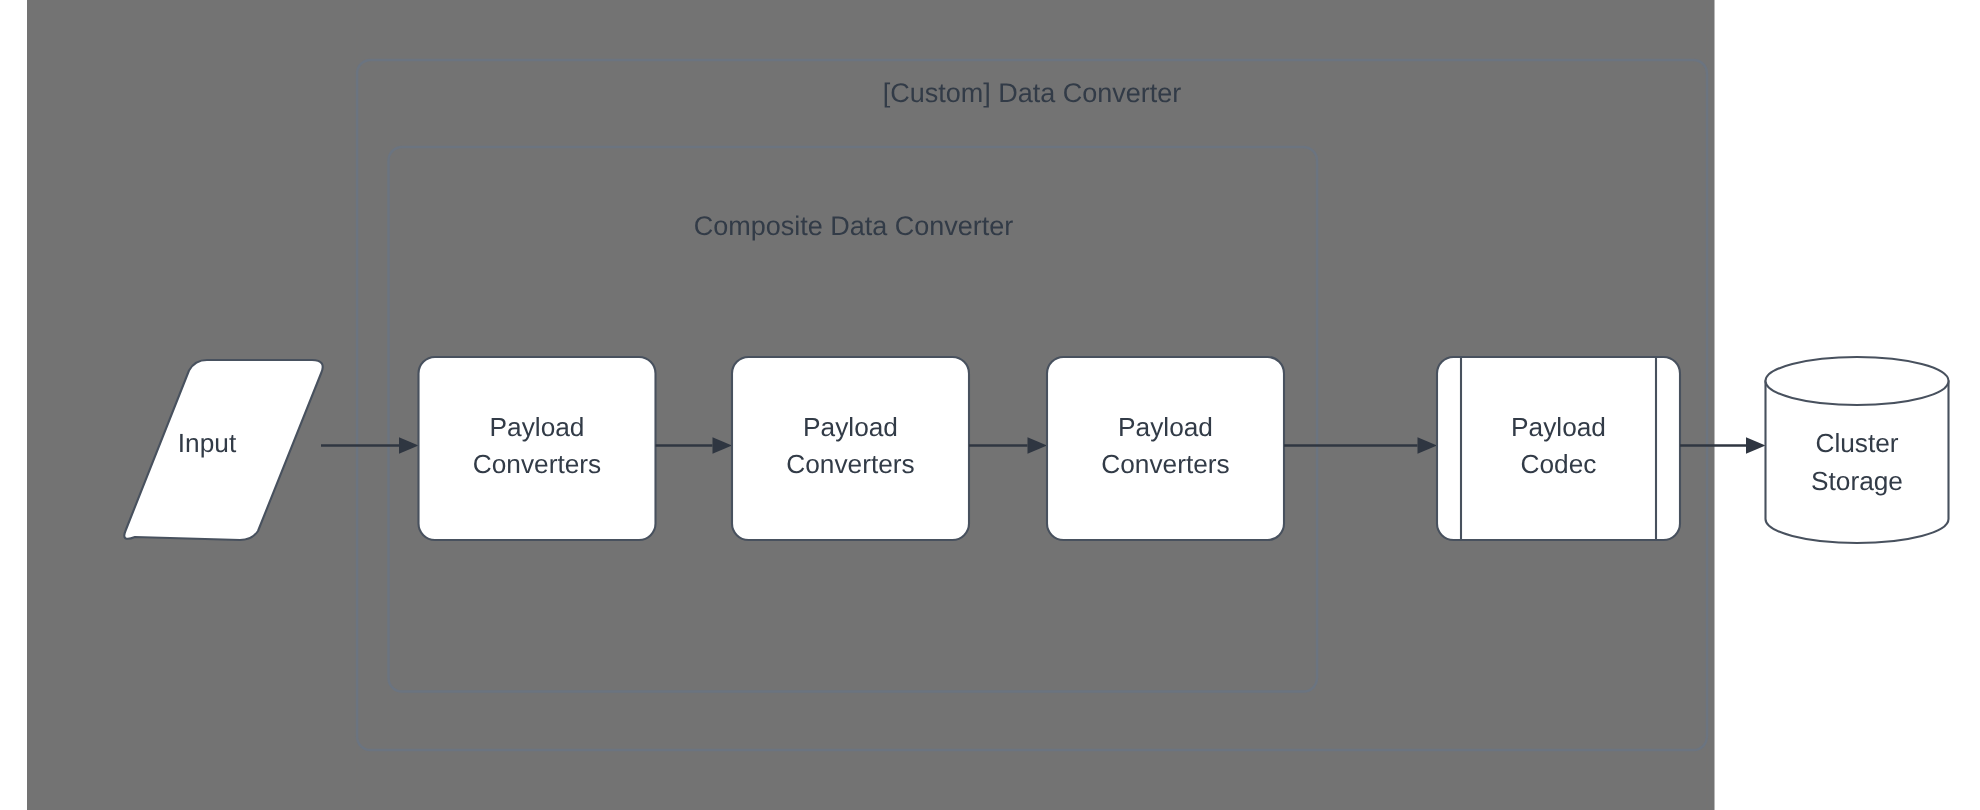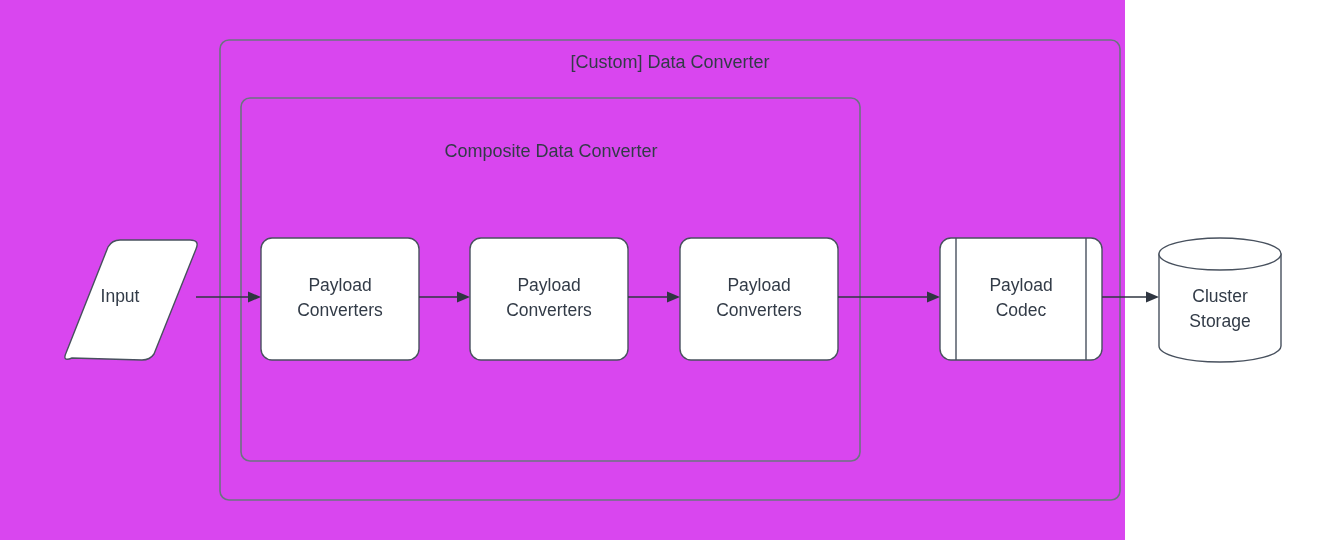--- a/index.html
+++ b/index.html
@@ -10,21 +10,22 @@
   body {
     width: 1320px;
     height: 540px;
     overflow: hidden;
     font-family: "Liberation Sans", sans-serif;
   }
   #diagram-root {
     position: relative;
     width: 1125px;
     height: 540px;
-    background: #d946ef;
+    background: #737373;
+    margin-left: 18px;
   }
   #diagram-svg {
     position: absolute;
     top: 0;
     left: 0;
     width: 1320px;
     height: 540px;
   }
   .shape-stroke {
     fill: #ffffff;

